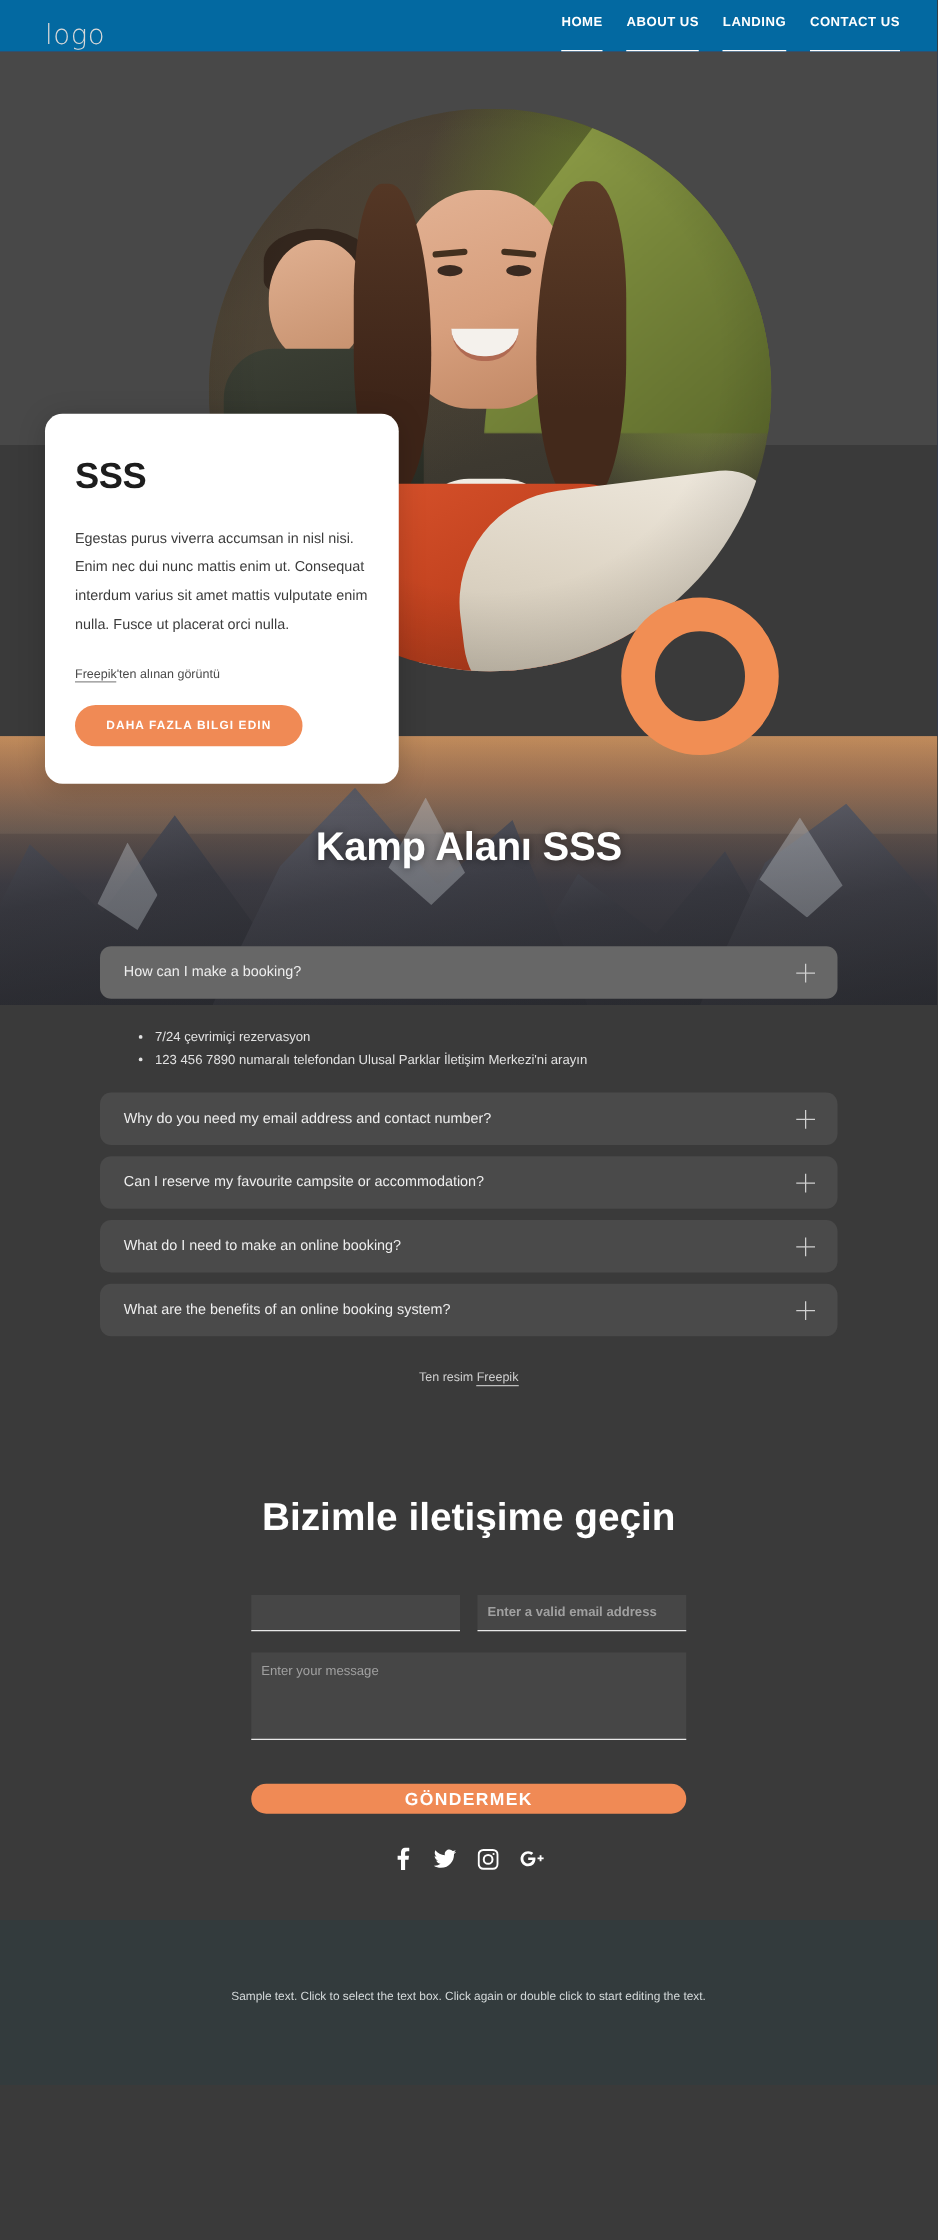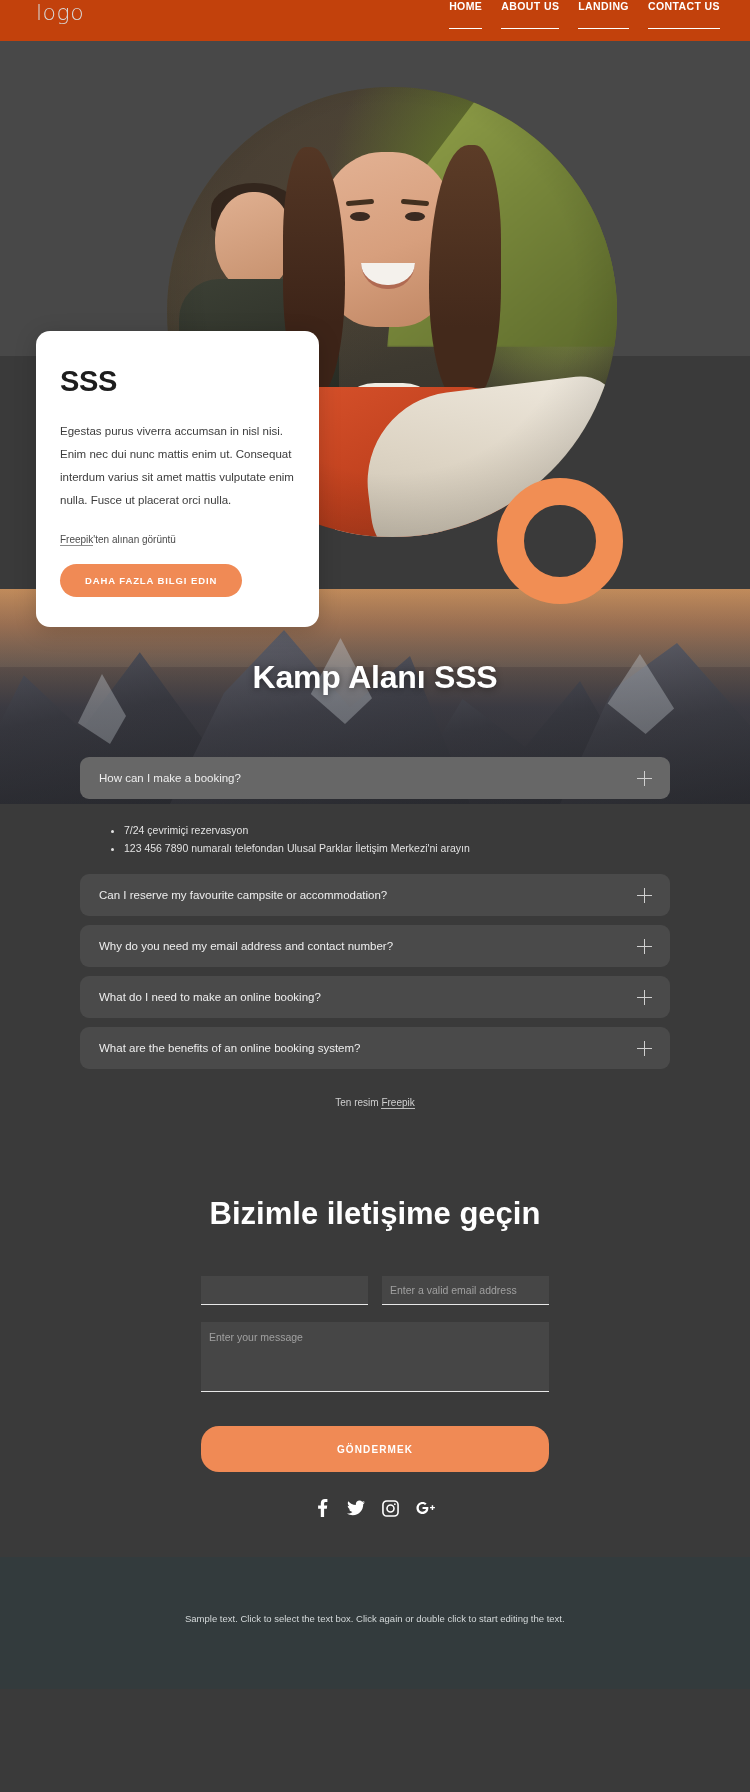--- a/index.html
+++ b/index.html
@@ -13,23 +13,23 @@
     width: 750px;
     min-height: 1792px;
     overflow: hidden;
     background: #3a3a3a;
   }
 
   
   .header {
     position: relative;
     height: 41px;
-    background: #c2410c;
+    background: #0369a1;
     display: flex;
-    align-items: flex-start;
+    align-items: flex-end;
     padding: 0 30px 0 36px;
     z-index: 40;
   }
   .logo {
     color: #d8d8d8;
     font-size: 22px;
     font-weight: 300;
     letter-spacing: 0.5px;
     font-family: "DejaVu Sans", sans-serif;
   }
@@ -386,45 +386,46 @@
     flex: 1;
     height: 29px;
     background: #464646;
     border: none;
     border-bottom: 1.5px solid #e8e8e8;
     color: #e8e8e8;
     font-size: 10.5px;
     padding: 0 8px;
     font-family: "Liberation Sans", sans-serif;
     outline: none;
+    font-weight: bold;
   }
   .field::placeholder { color: #a0a0a0; }
   .textarea {
     width: 348px;
     height: 70px;
     background: #464646;
     border: none;
     border-bottom: 1.5px solid #e8e8e8;
     color: #e8e8e8;
     font-size: 10.5px;
     padding: 9px 8px;
     resize: none;
     font-family: "Liberation Sans", sans-serif;
     outline: none;
   }
   .textarea::placeholder { color: #a0a0a0; }
   .btn-submit {
     display: block;
     width: 348px;
-    height: 46px;
+    height: 24px;
     margin-top: 30px;
     border-radius: 18px;
     background: #f08a55;
     color: #ffffff;
-    font-size: 10px;
+    font-size: 14px;
     font-weight: bold;
     letter-spacing: 1.1px;
     border: none;
     cursor: pointer;
     font-family: "Liberation Sans", sans-serif;
   }
   .socials {
     display: flex;
     justify-content: center;
     align-items: center;
@@ -527,25 +528,25 @@
         <div class="acc-answer">
           <ul>
             <li>7/24 çevrimiçi rezervasyon</li>
             <li>123 456 7890 numaralı telefondan Ulusal Parklar İletişim Merkezi'ni arayın</li>
           </ul>
         </div>
       </div>
 
       <div class="acc-rest">
         <div class="acc-item">
-          <div class="acc-q">Can I reserve my favourite campsite or accommodation?</div>
+          <div class="acc-q">Why do you need my email address and contact number?</div>
           <div class="plus"></div>
         </div>
         <div class="acc-item">
-          <div class="acc-q">Why do you need my email address and contact number?</div>
+          <div class="acc-q">Can I reserve my favourite campsite or accommodation?</div>
           <div class="plus"></div>
         </div>
         <div class="acc-item">
           <div class="acc-q">What do I need to make an online booking?</div>
           <div class="plus"></div>
         </div>
         <div class="acc-item">
           <div class="acc-q">What are the benefits of an online booking system?</div>
           <div class="plus"></div>
         </div>

